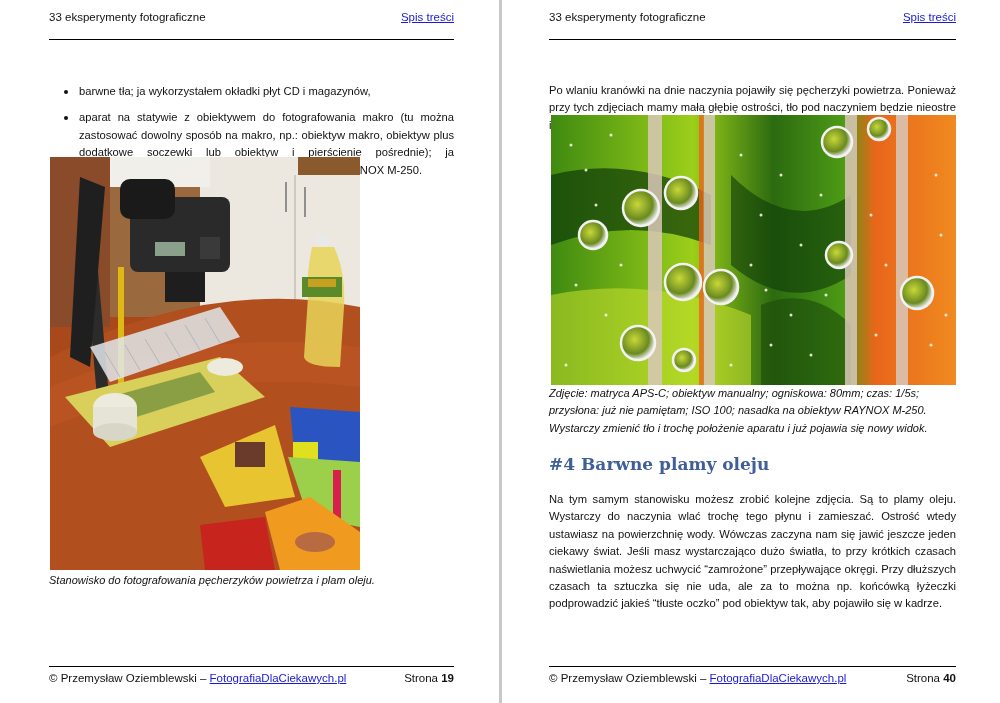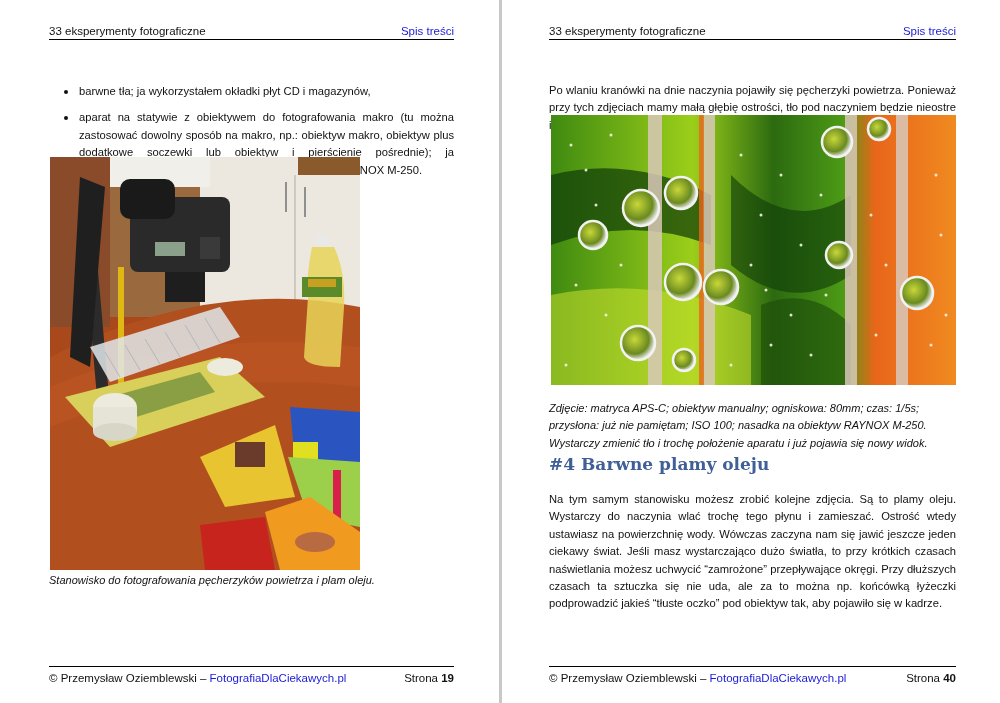--- a/index.html
+++ b/index.html
@@ -4,43 +4,43 @@
   <style>
     * { box-sizing: border-box; margin: 0; padding: 0; }
     html, body { width: 1000px; height: 703px; background: #ffffff; overflow: hidden; }
     body { position: relative; font-family: "Liberation Sans", "DejaVu Sans", sans-serif; color: #111; }
 
     .page { position: absolute; top: 0; height: 703px; width: 500px; background: #fff; }
     .page.left { left: 0; }
     .page.right { left: 502px; width: 498px; }
     .divider { position: absolute; left: 499px; top: 0; width: 3px; height: 703px; background: #c8c8c8; }
 
-    .hdr { position: absolute; top: 22px; height: 18px; font-size: 11.5px; display: flex; justify-content: space-between; align-items: flex-end; border-bottom: 1px solid #000; padding-bottom: 2px; }
+    .hdr { position: absolute; top: 22px; height: 18px; font-size: 11.5px; display: flex; justify-content: space-between; align-items: flex-end; border-bottom: 1px solid #000; padding-bottom: 16px; }
     .left .hdr { left: 49px; width: 405px; }
     .right .hdr { left: 47px; width: 407px; }
-    .hdr a, .ftr a { color: #1a1ad6; }
+    .hdr a, .ftr a { color: #1a1ad6; text-decoration: underline; }
 
     .ftr { position: absolute; top: 666px; height: 18px; font-size: 11.5px; display: flex; justify-content: space-between; align-items: flex-end; border-top: 1px solid #000; padding-top: 14px; }
     .left .ftr { left: 49px; width: 405px; }
     .right .ftr { left: 47px; width: 407px; }
     .ftr b { font-weight: bold; }
 
     .text { font-size: 11.2px; line-height: 17.4px; text-align: justify; color: #111; margin-top: 26px; }
 
     ul.bullets { position: absolute; left: 64px; top: 57px; width: 390px; list-style: none; }
     ul.bullets li { position: relative; padding-left: 15px; margin-bottom: 9px; }
     ul.bullets li::before { content: ""; position: absolute; left: 0; top: 7px; width: 4px; height: 4px; border-radius: 50%; background: #111; }
 
     .photo1 { position: absolute; left: 50px; top: 157px; width: 310px; height: 413px; overflow: hidden; background: #a9481a; }
     .caption { font-style: italic; font-size: 11px; line-height: 17.4px; color: #111; }
     .left .caption { position: absolute; left: 49px; top: 572px; width: 405px; }
 
     .right .intro { position: absolute; left: 47px; top: 56px; width: 407px; }
     .photo2 { position: absolute; left: 49px; top: 115px; width: 405px; height: 270px; overflow: hidden; background: #2c6a12; }
-    .right .caption { position: absolute; left: 47px; top: 400px; width: 407px; font-style: italic; }
+    .right .caption { position: absolute; left: 47px; top: 385px; width: 407px; font-style: italic; }
     .h4 { position: absolute; left: 47px; top: 454px; font-family: "DejaVu Serif", "Liberation Serif", serif; font-weight: bold; font-size: 17px; color: #3f5f96; }
     .right .body2 { position: absolute; left: 47px; top: 465px; width: 407px; }
   </style>
 </head>
 <body>
 
 <div class="page left">
   <div class="hdr">
     <span>33 eksperymenty fotograficzne</span>
     <a>Spis treści</a>

